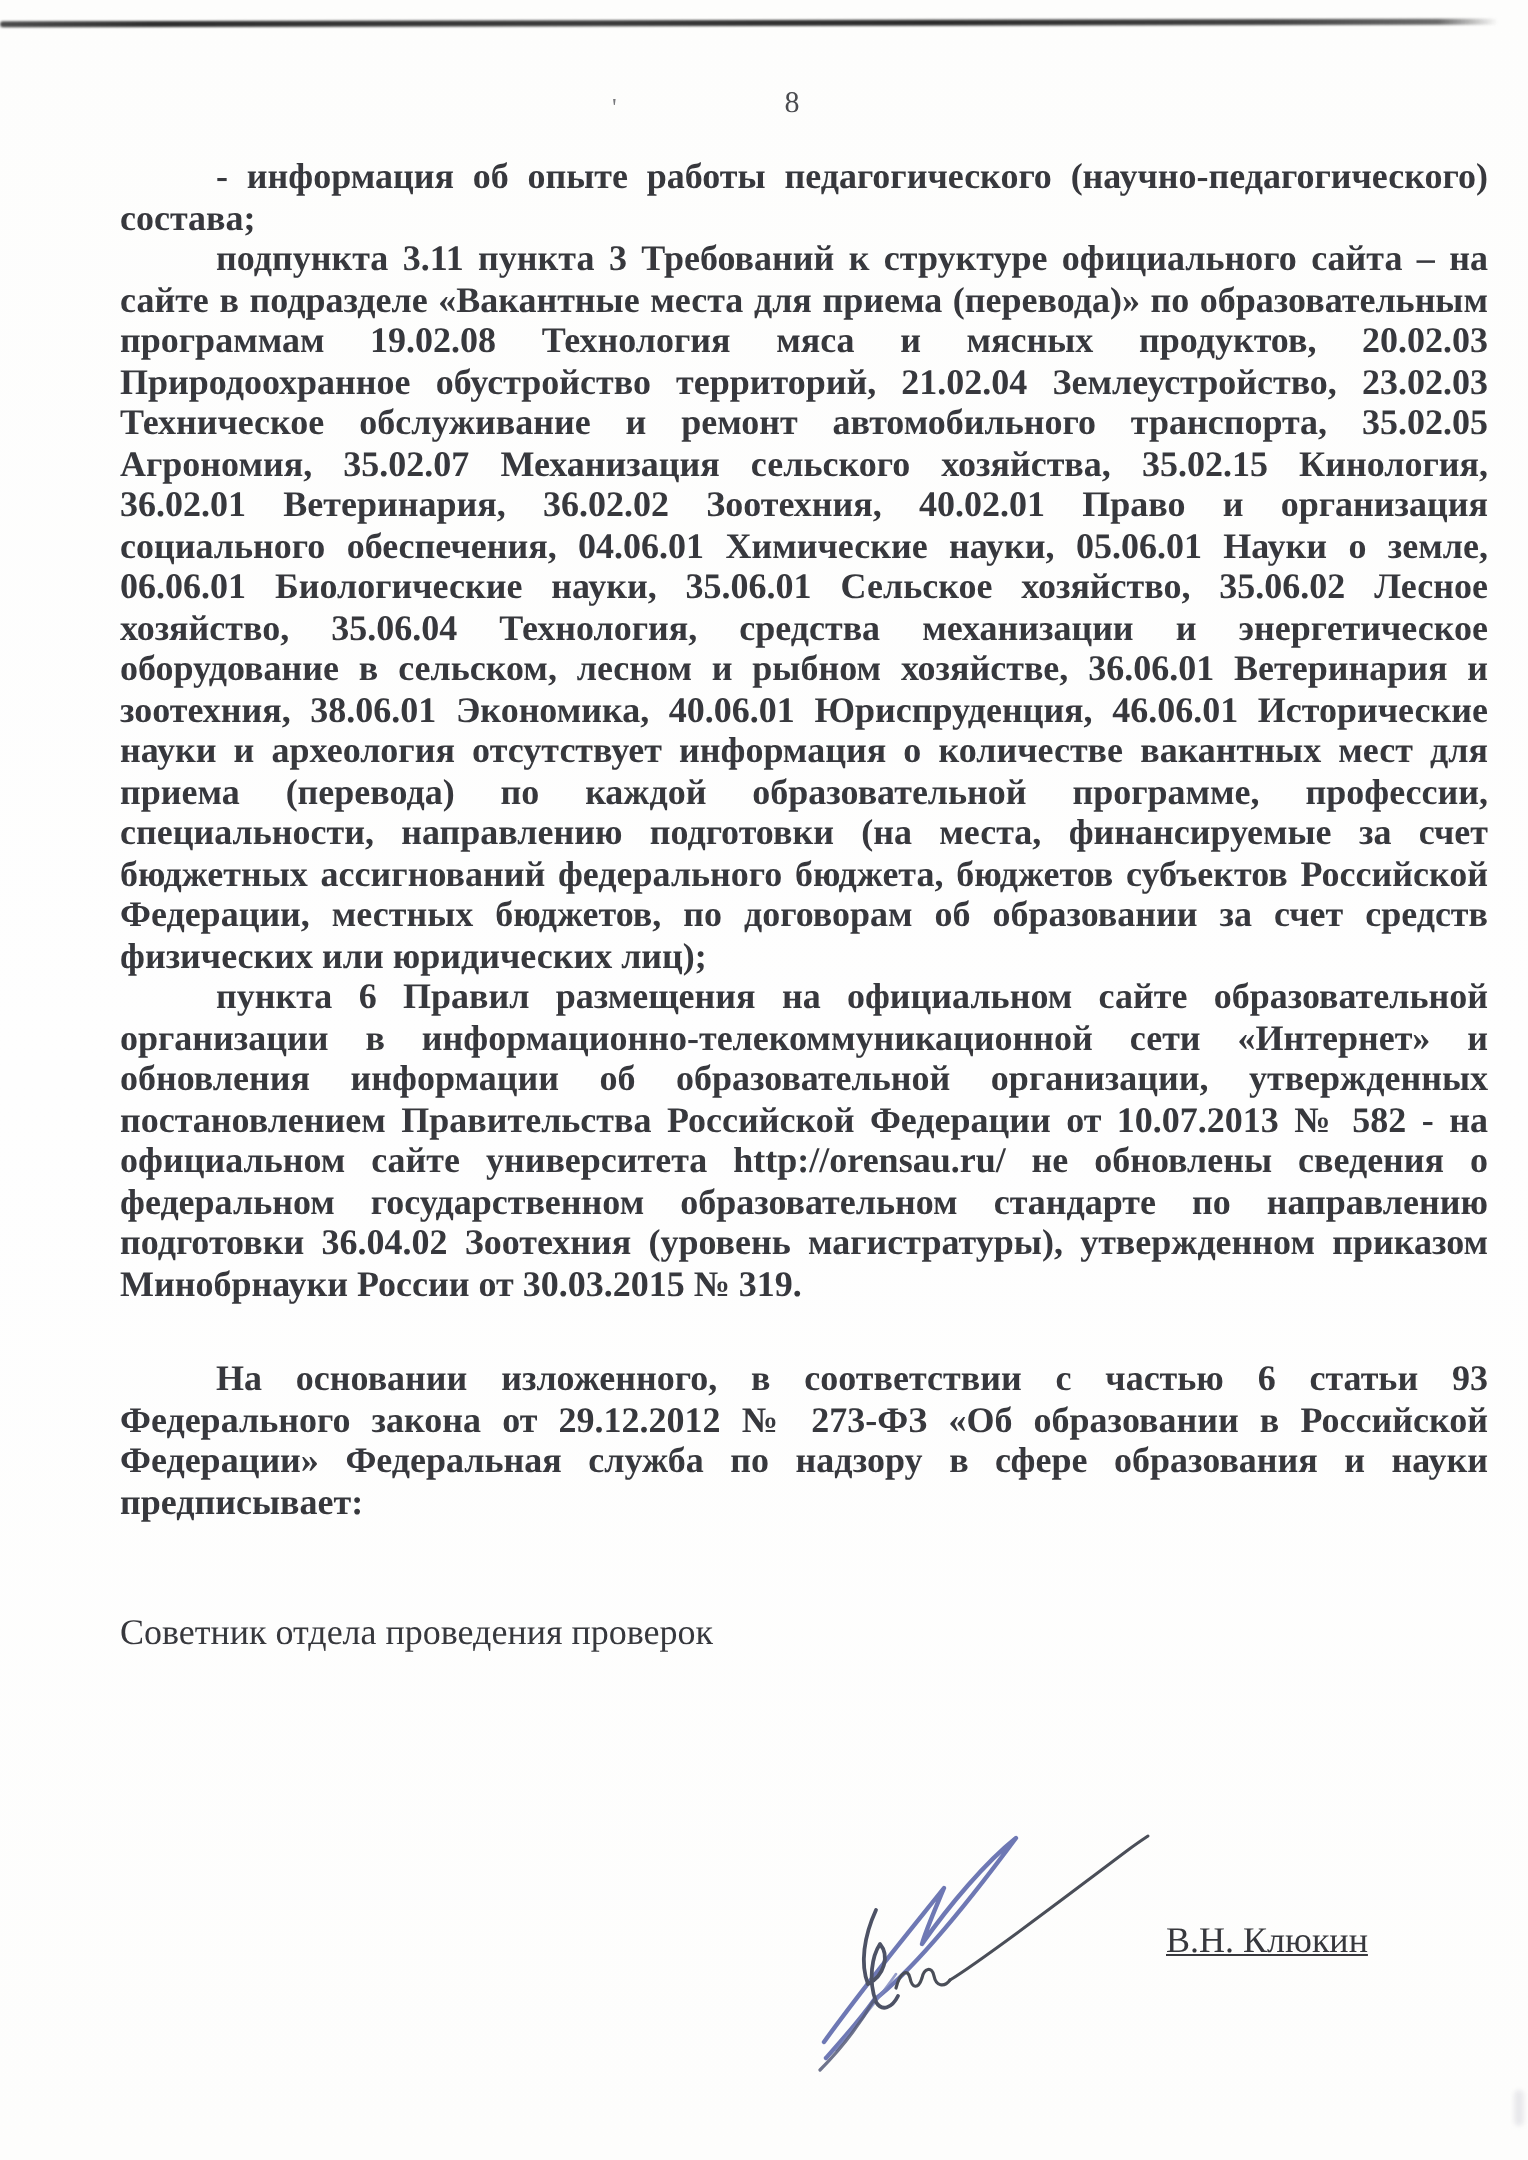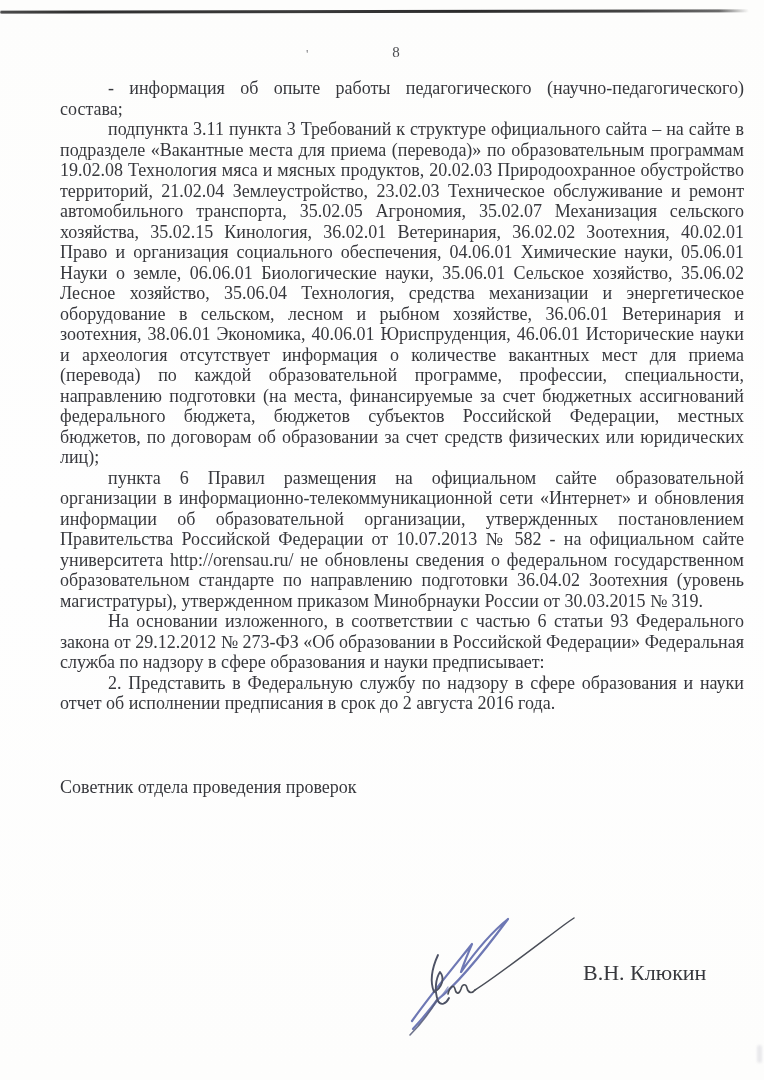--- a/index.html
+++ b/index.html
@@ -33,36 +33,37 @@
   .stray-mark {
     position: absolute; top: 46px; left: 306px;
     font-size: 13px; color: #77787c;
   }
   .textcol {
     position: absolute; left: 60px; top: 78px; width: 684px;
     color: #37383d;
     font-size: 18px; line-height: 20.5px;
     text-align: justify;
   }
-  .textcol p { margin: 0; text-indent: 48px; }
-  .textcol p.gap-before { }
+  .textcol p { margin: 0; text-indent: 48px; font-weight: bold; }
+  .textcol p.gap-before { margin-top: 27px; }
   .sig-role {
-    margin-top: 63px;
+    margin-top: 45px;
     text-align: left; text-indent: 0;
     line-height: 21px;
   }
   .sig-role div { text-indent: 0; }
   .signature-svg {
     position: absolute; left: 392px; top: 888px;
     width: 190px; height: 150px;
   }
   .signer-name {
     position: absolute; left: 583px; top: 960px;
-    font-size: 22px; color: #37383d;
+    font-size: 18px; color: #37383d;
     white-space: nowrap;
+    text-decoration: underline;
   }
   
   .edge-smudge {
     position: absolute; right: 2px; top: 1045px;
     width: 5px; height: 18px;
     background: #e9e9ec; border-radius: 3px;
     filter: blur(1px);
   }
 </style>
 </head>
@@ -74,21 +75,20 @@
 
   <div class="stray-mark">'</div>
 
   <div class="page-number">8</div>
 
   <div class="textcol">
     <p>- информация об опыте работы педагогического (научно-педагогического) состава;</p>
     <p>подпункта 3.11 пункта 3 Требований к структуре официального сайта – на сайте в подразделе «Вакантные места для приема (перевода)» по образовательным программам 19.02.08 Технология мяса и мясных продуктов, 20.02.03 Природоохранное обустройство территорий, 21.02.04 Землеустройство, 23.02.03 Техническое обслуживание и ремонт автомобильного транспорта, 35.02.05 Агрономия, 35.02.07 Механизация сельского хозяйства, 35.02.15 Кинология, 36.02.01 Ветеринария, 36.02.02 Зоотехния, 40.02.01 Право и организация социального обеспечения, 04.06.01 Химические науки, 05.06.01 Науки о земле, 06.06.01 Биологические науки, 35.06.01 Сельское хозяйство, 35.06.02 Лесное хозяйство, 35.06.04 Технология, средства механизации и энергетическое оборудование в сельском, лесном и рыбном хозяйстве, 36.06.01 Ветеринария и зоотехния, 38.06.01 Экономика, 40.06.01 Юриспруденция, 46.06.01 Исторические науки и археология отсутствует информация о количестве вакантных мест для приема (перевода) по каждой образовательной программе, профессии, специальности, направлению подготовки (на места, финансируемые за счет бюджетных ассигнований федерального бюджета, бюджетов субъектов Российской Федерации, местных бюджетов, по договорам об образовании за счет средств физических или юридических лиц);</p>
     <p>пункта 6 Правил размещения на официальном сайте образовательной организации в информационно-телекоммуникационной сети «Интернет» и обновления информации об образовательной организации, утвержденных постановлением Правительства Российской Федерации от 10.07.2013 № 582 - на официальном сайте университета http://orensau.ru/ не обновлены сведения о федеральном государственном образовательном стандарте по направлению подготовки 36.04.02 Зоотехния (уровень магистратуры), утвержденном приказом Минобрнауки России от 30.03.2015 № 319.</p>
     <p class="gap-before">На основании изложенного, в соответствии с частью 6 статьи 93 Федерального закона от 29.12.2012 № 273-ФЗ «Об образовании в Российской Федерации» Федеральная служба по надзору в сфере образования и науки предписывает:</p>
-    <p>2. Представить в Федеральную службу по надзору в сфере образования и науки отчет об исполнении предписания в срок до 2 августа 2016 года.</p>
 
     <div class="sig-role">
       <div>Советник отдела проведения проверок</div>
     </div>
   </div>
 
   <svg class="signature-svg" viewBox="0 0 190 150" aria-hidden="true">
 
     <path d="M 20 133 C 40 105 64 76 80 56 C 75 68 71 77 69 84 C 83 64 101 43 116 31 C 96 58 66 96 45 112 C 38 122 29 132 21 141" fill="none" stroke="#5e69ac" stroke-width="2.2" stroke-linecap="round" stroke-linejoin="round" opacity="0.9"></path>
 

